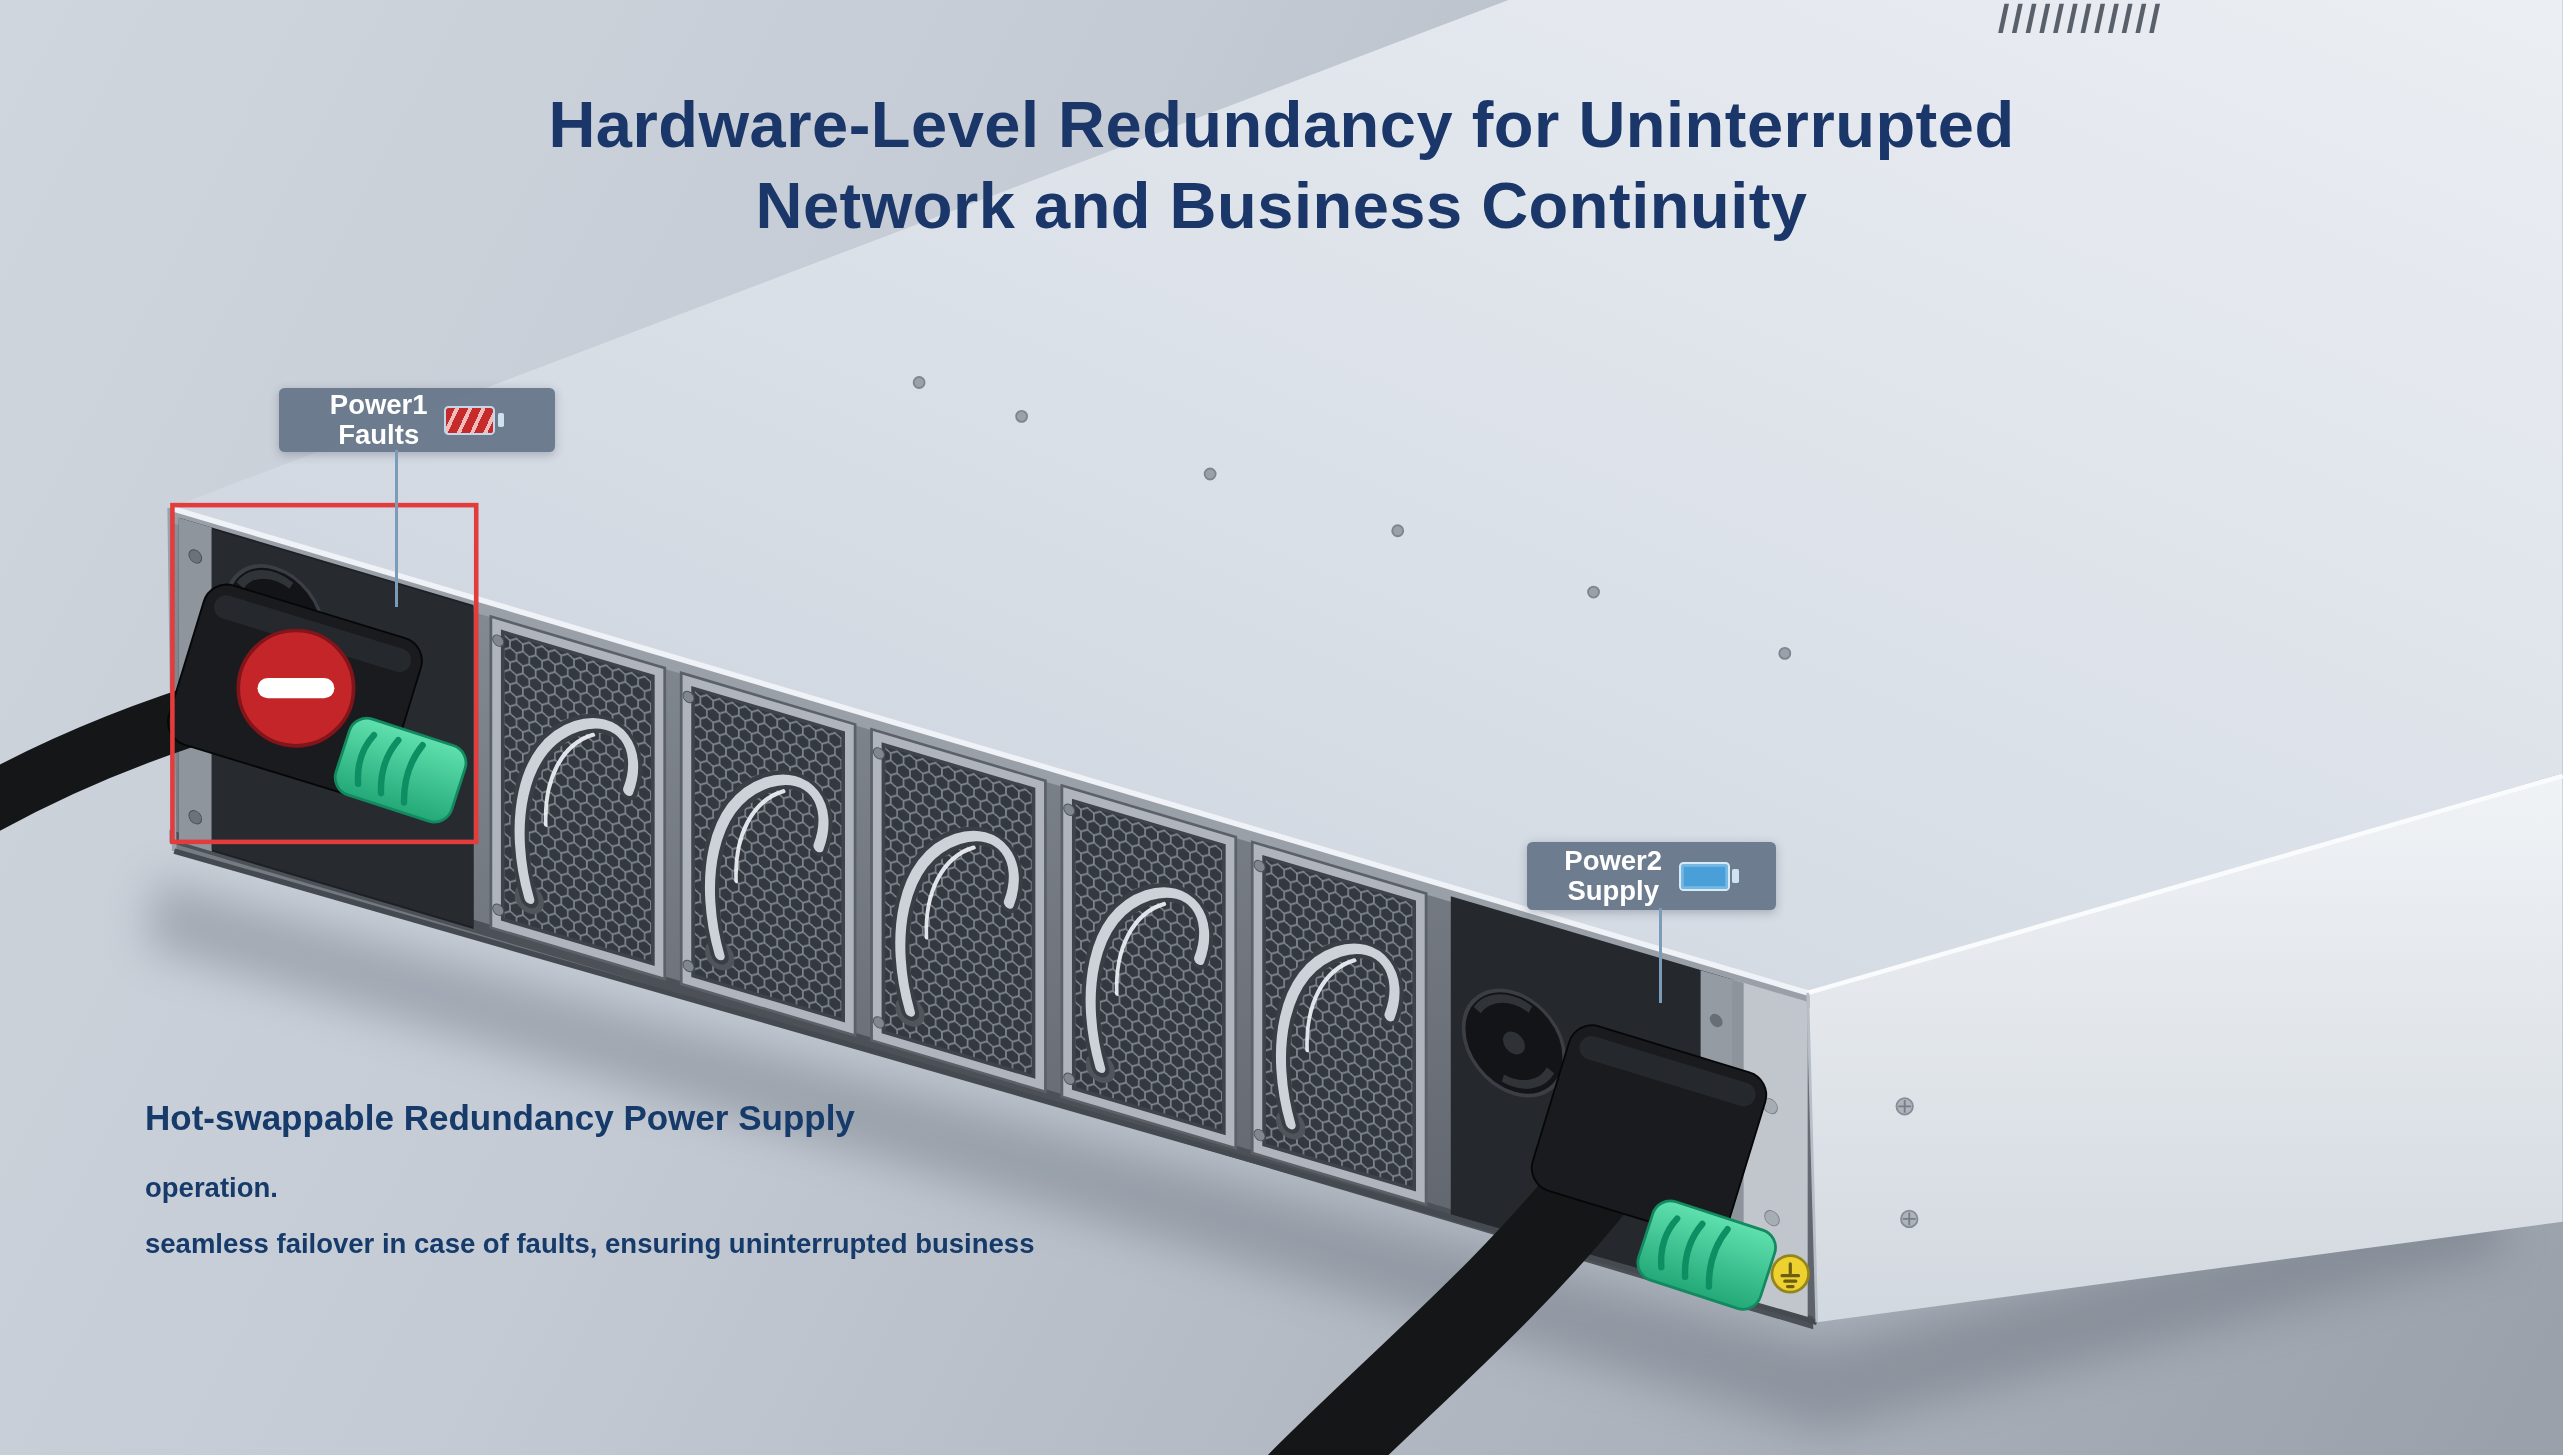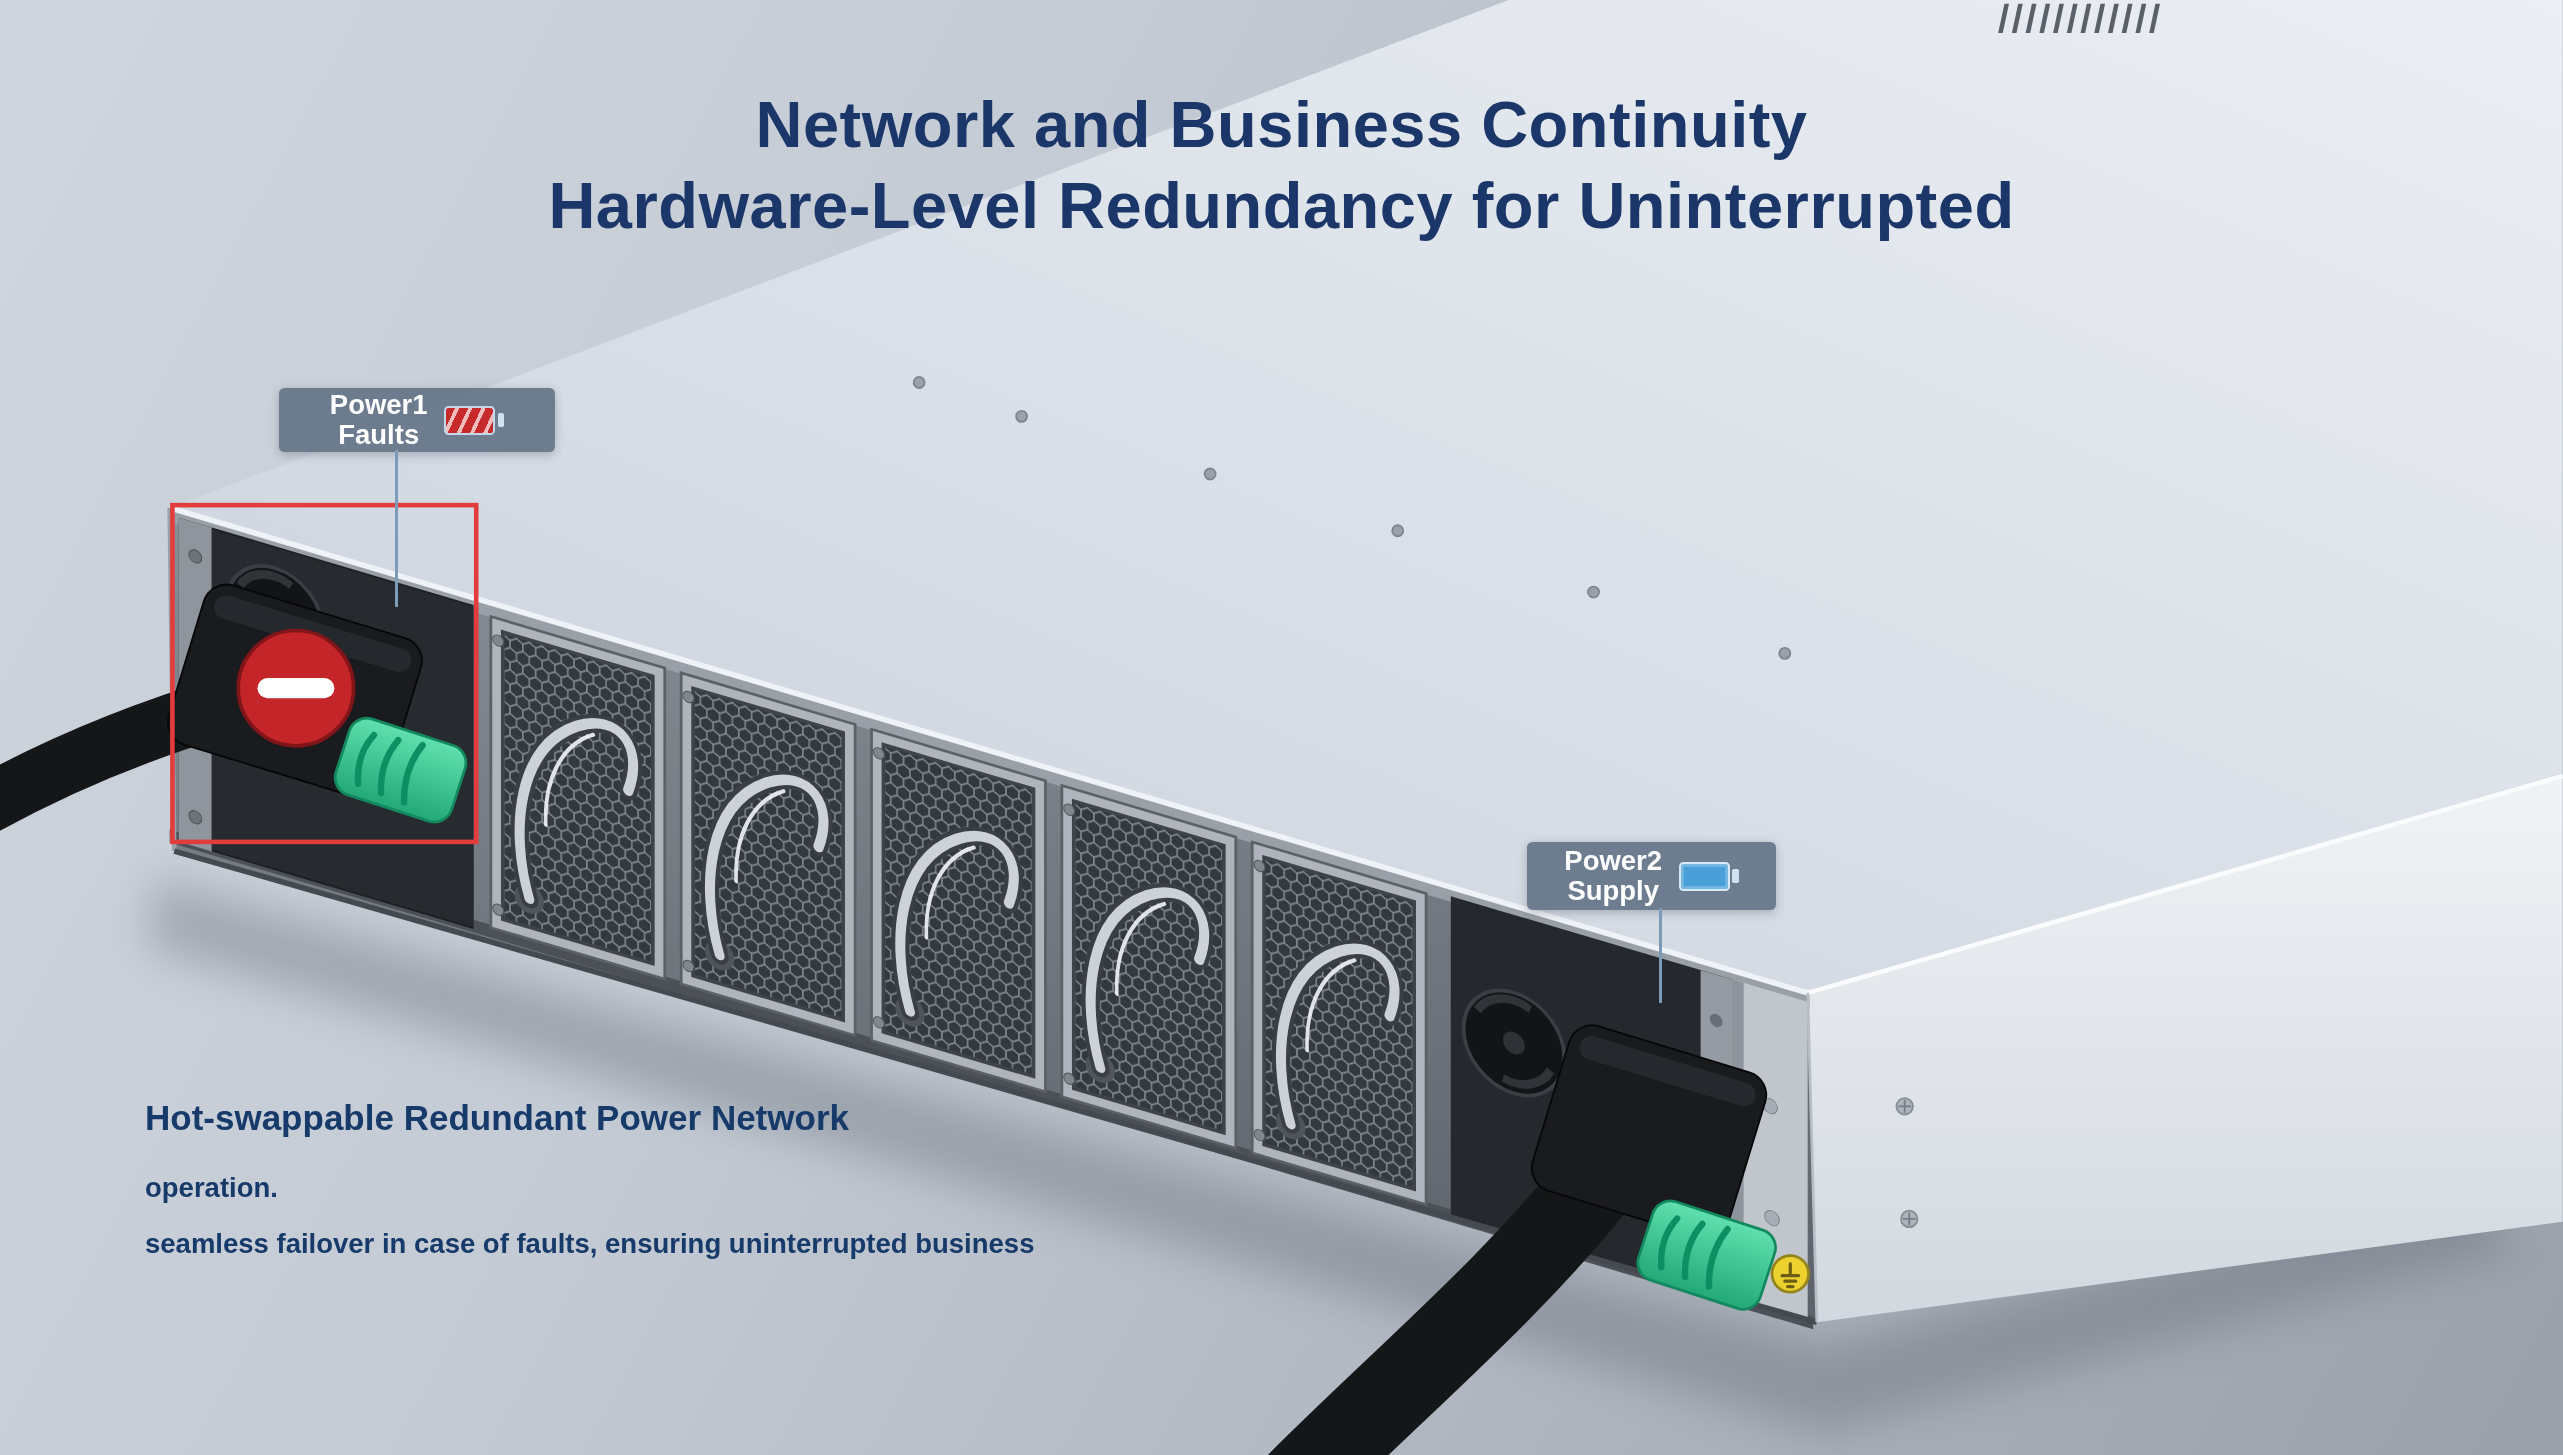--- a/index.html
+++ b/index.html
@@ -221,22 +221,22 @@
       <circle cx="2081" cy="1209" r="9" fill="#aeb4bc" stroke="#868d95" stroke-width="2"></circle>
       <path d="M2074,1209 h14 M2081,1202 v14" stroke="#767d85" stroke-width="2"></path>
       <circle cx="2086" cy="1332" r="9" fill="#aeb4bc" stroke="#868d95" stroke-width="2"></circle>
       <path d="M2079,1332 h14 M2086,1325 v14" stroke="#767d85" stroke-width="2"></path>
     </g>
 
     <rect x="188" y="552" width="332" height="368" fill="none" stroke="#e23c3c" stroke-width="5"></rect>
   </svg>
 
   <h1 class="title">
+    <span class="line">Hardware-Level Redundancy for Uninterrupted</span>
     <span class="line">Network and Business Continuity</span>
-    <span class="line">Hardware-Level Redundancy for Uninterrupted</span>
   </h1>
 
   <div class="badge badge-p1">
     <span class="badge-text">
       <span>Power1</span>
       <span>Faults</span>
     </span>
     <span class="battery battery-fault">
       <span class="battery-body"></span>
       <span class="battery-tip"></span>
@@ -250,19 +250,19 @@
       <span>Supply</span>
     </span>
     <span class="battery battery-full">
       <span class="battery-body"></span>
       <span class="battery-tip"></span>
     </span>
   </div>
   <div class="leader leader-p2"></div>
 
   <div class="desc">
-    <div class="desc-heading">Hot-swappable Redundant Power Network</div>
+    <div class="desc-heading">Hot-swappable Redundancy Power Supply</div>
     <div class="desc-line">operation.</div>
     <div class="desc-line">seamless failover in case of faults, ensuring uninterrupted business</div>
   </div>
 
 </div>
 
 
 </body></html>

